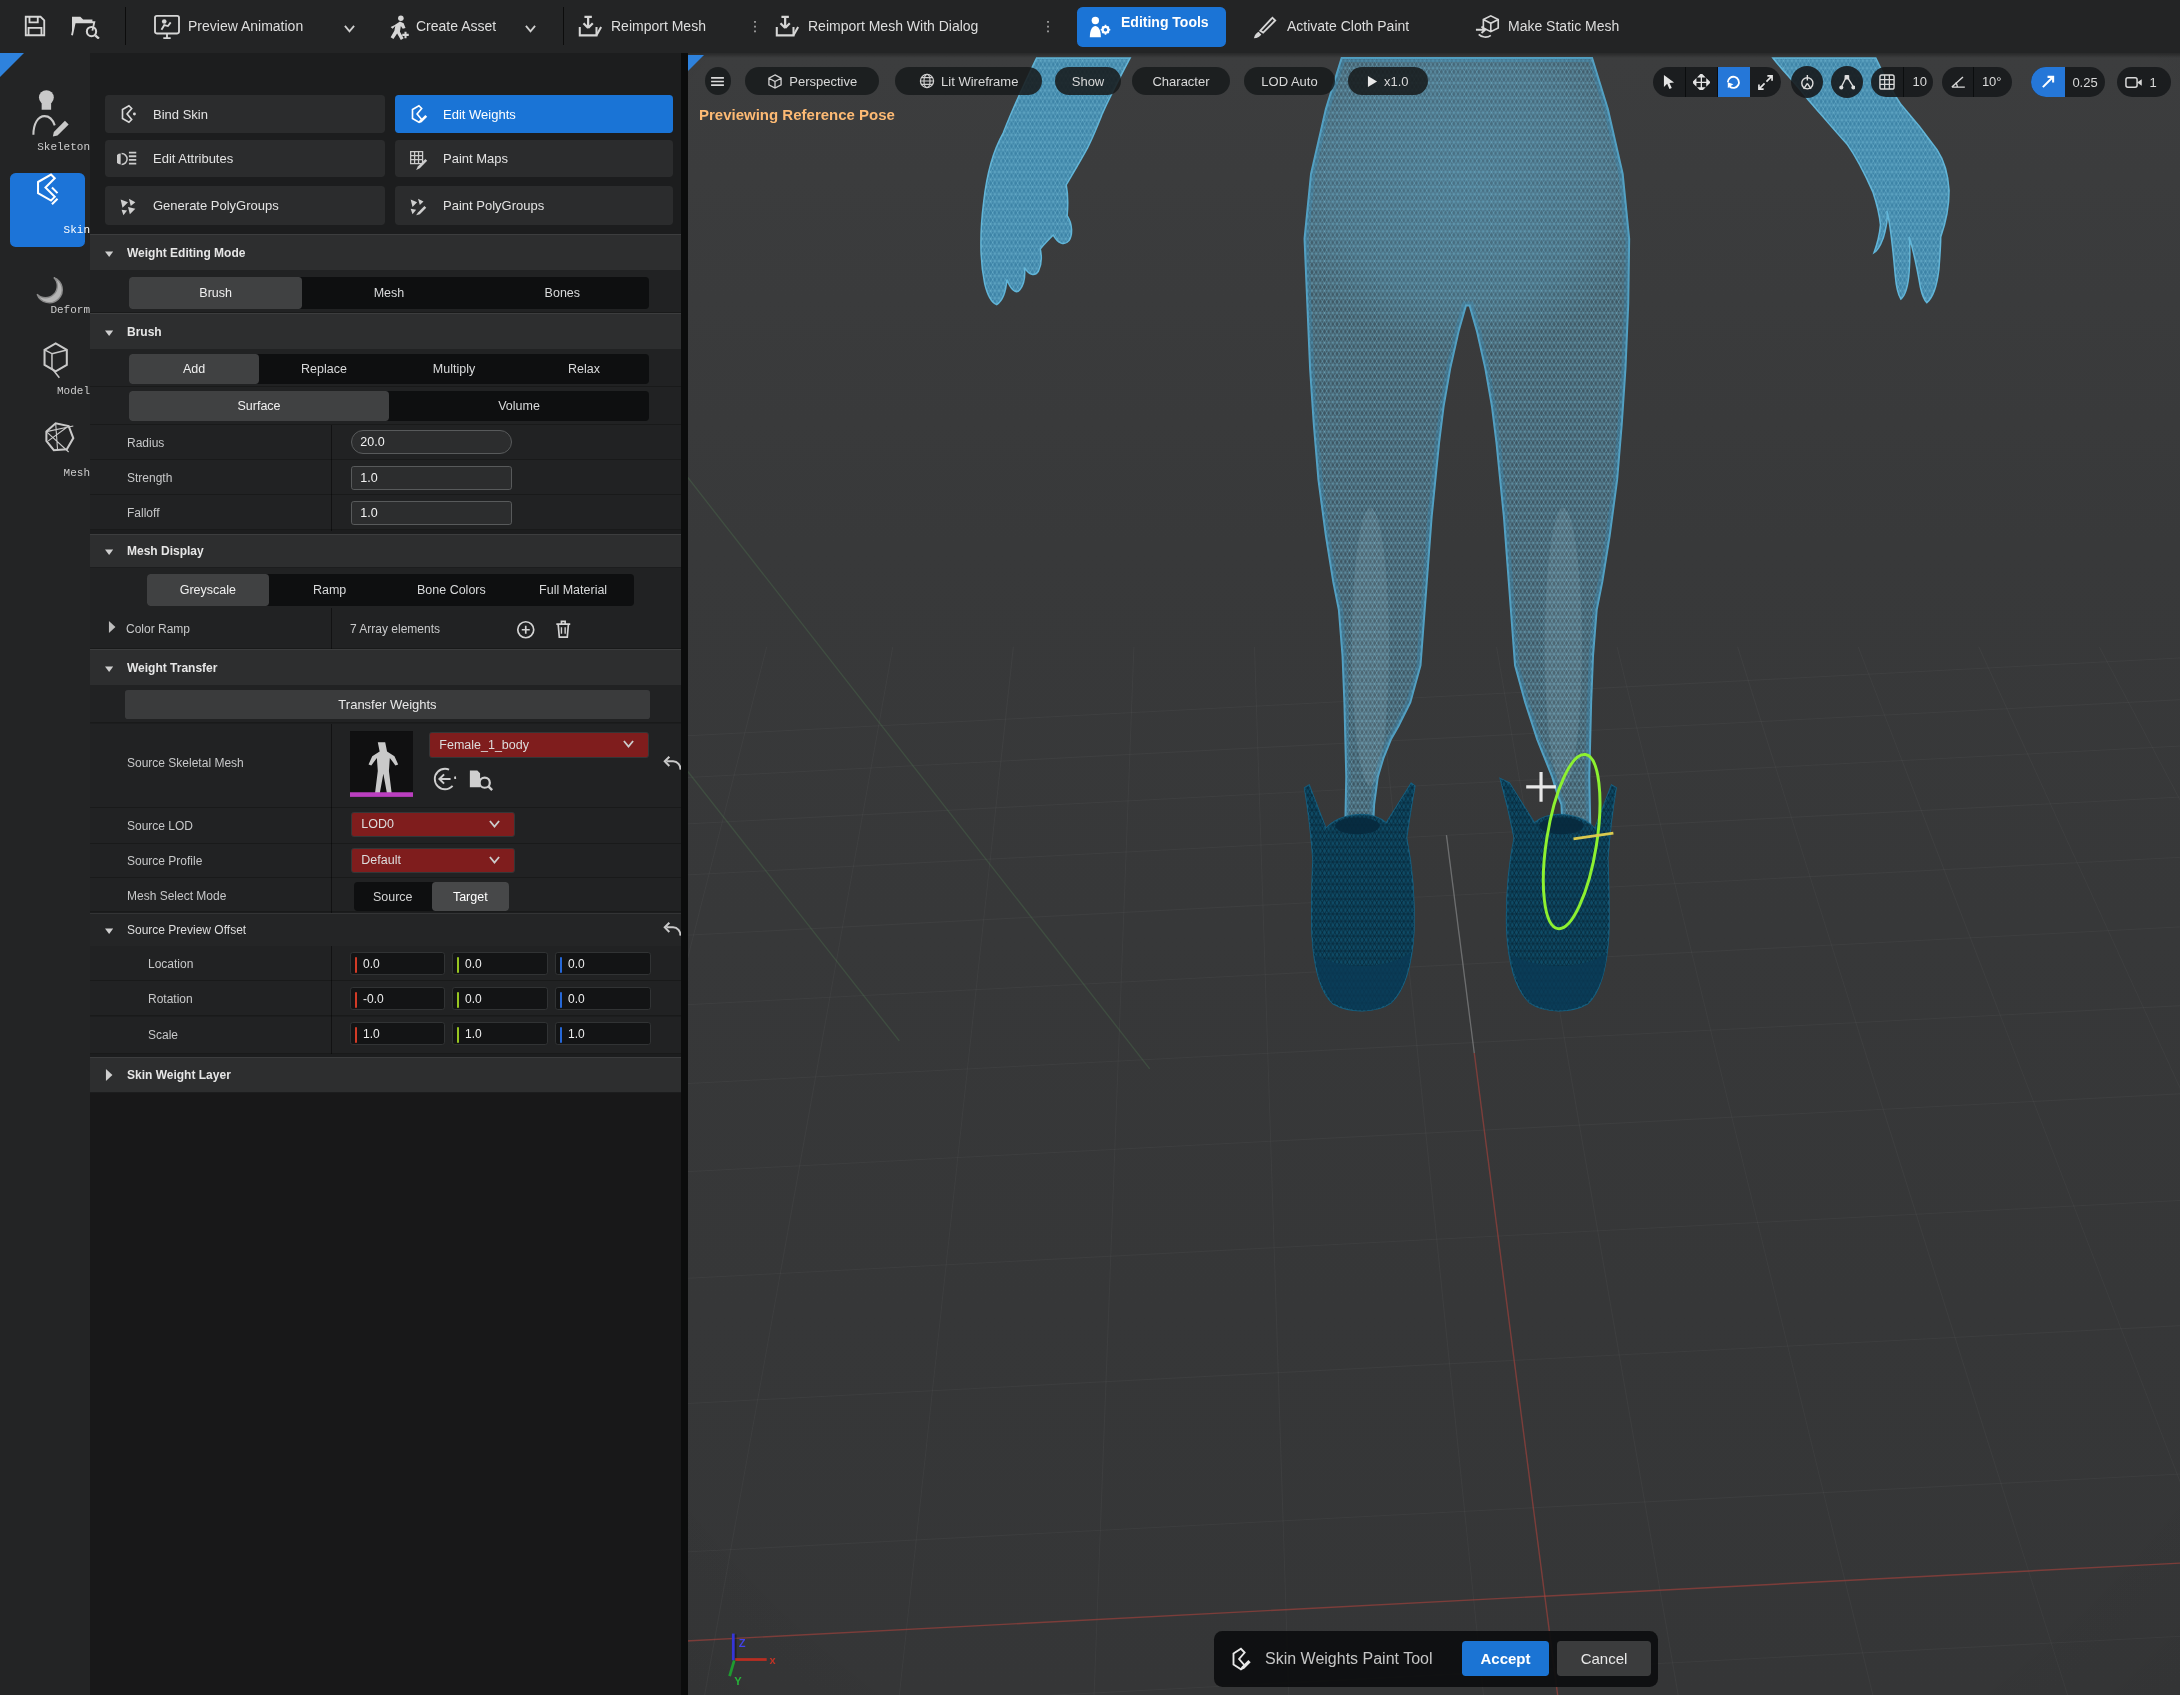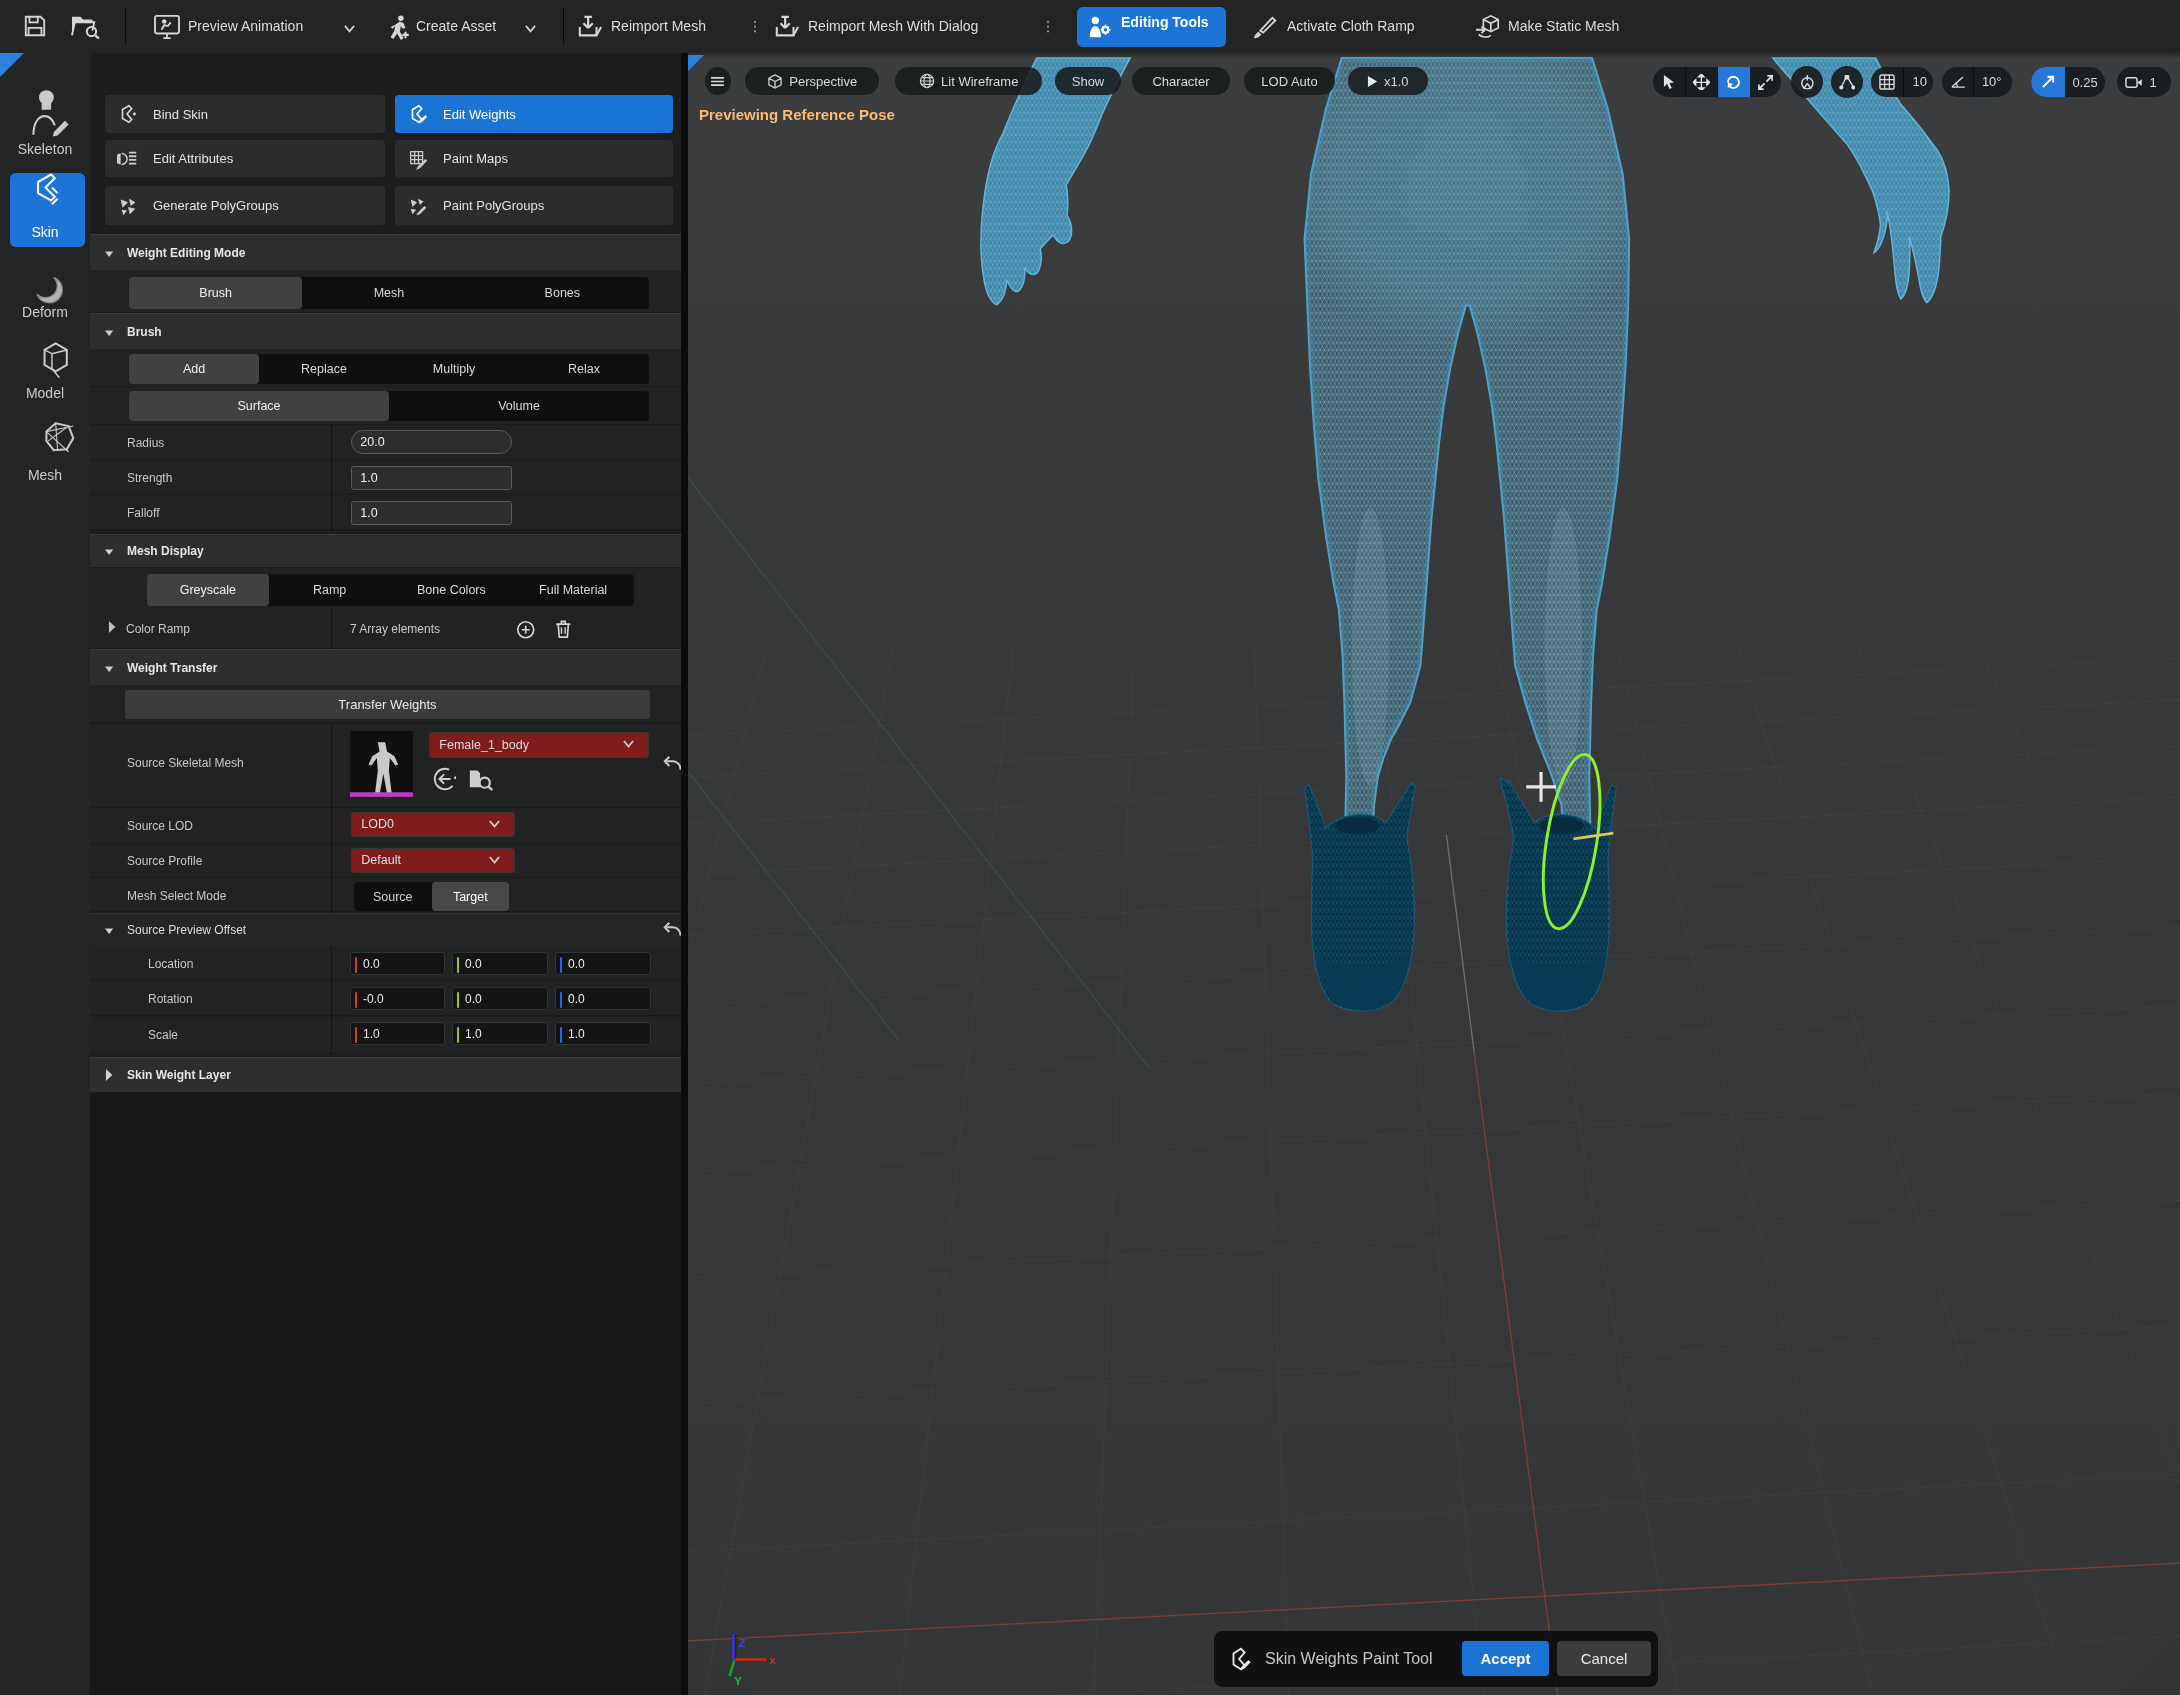--- a/index.html
+++ b/index.html
@@ -21,37 +21,37 @@
   .num{position:absolute;background:#2c2d2e;border:0.9px solid #585a5b;border-radius:2.8px;
        color:#f2f2f2;font-size:12.5px;line-height:22px;padding-left:8.3px;box-sizing:border-box;}
   .dd{position:absolute;background:#7f1d1d;border:0.9px solid #343637;border-radius:2.8px;
       color:#dddddd;font-size:12.5px;line-height:22px;padding-left:9.3px;box-sizing:border-box;}
   .caret{position:absolute;width:8.3px;height:8.3px;}
   .vec{position:absolute;background:#131415;border:0.9px solid #313334;border-radius:2.8px;
        color:#ededed;font-size:12px;line-height:22px;box-sizing:border-box;}
   .vbar{position:absolute;left:3.7px;top:3.7px;width:2.8px;height:16px;border-radius:0.9px;}
   .btn{position:absolute;background:#2b2c2d;border-radius:3.7px;color:#e3e3e3;font-size:13px;
        display:flex;align-items:center;}
-  .railtxt{position:absolute;width:90px;text-align:center;color:#cccccc;font-size:14px;}
+  .railtxt{position:absolute;width:90px;text-align:right;color:#cccccc;font-size:11px;font-family:Liberation Mono, monospace;}
 </style>
 </head>
 <body>
 
 <div class="abs" id="toolbar" style="left:0;top:0;width:2181px;height:53px;background:#232425;border-bottom:0.9px solid #0a0a0a;">
   <div class="abs" style="left:125px;top:7.4px;width:0.9px;height:38px;background:#0c0c0c;"></div>
   <div class="abs" style="left:563px;top:7.4px;width:0.9px;height:38px;background:#0c0c0c;"></div>
   <div class="abs tb-txt" style="left:188px;top:0;">Preview Animation</div>
   <div class="abs tb-txt" style="left:416px;top:0;">Create Asset</div>
   <div class="abs tb-txt" style="left:611px;top:0;">Reimport Mesh</div>
   <div class="abs tb-txt" style="left:808px;top:0;">Reimport Mesh With Dialog</div>
   <div class="abs tb-txt" style="left:748px;top:0;color:#bbbbbb;">⋮</div>
   <div class="abs tb-txt" style="left:1041px;top:0;color:#bbbbbb;">⋮</div>
   <div class="abs" id="edit-tools-btn" style="left:1077px;top:6.5px;width:149px;height:40px;background:#1b74d6;border-radius:5.6px;"></div>
   <div class="abs tb-txt" style="left:1121px;top:-3.7px;font-weight:bold;color:#ffffff;">Editing Tools</div>
-  <div class="abs tb-txt" style="left:1287px;top:0;">Activate Cloth Ramp</div>
+  <div class="abs tb-txt" style="left:1287px;top:0;">Activate Cloth Paint</div>
   <div class="abs tb-txt" style="left:1508px;top:0;">Make Static Mesh</div>
   <svg class="abs" style="left:23px;top:14px;" width="24" height="24" viewBox="0 0 26 26">
     <path d="M3,3 h16 l4,4 v16 h-20 z" fill="none" stroke="#d6d6d6" stroke-width="2"></path>
     <path d="M7,3 v6 h9 v-6 M6,23 v-8 h14 v8" fill="none" stroke="#d6d6d6" stroke-width="2"></path>
   </svg>
   <svg class="abs" style="left:70px;top:13px;" width="30" height="26" viewBox="0 0 32 28">
     <path d="M2,4 h9 l3,3 h10 v3 h-19 l-3,14 z" fill="#d6d6d6"></path>
     <path d="M2,24 l3,-14 h21 l-2,9" fill="none" stroke="#d6d6d6" stroke-width="2"></path>
     <circle cx="23" cy="20" r="5" fill="none" stroke="#d6d6d6" stroke-width="2.2"></circle>
     <path d="M27,24 l4,3.5" stroke="#d6d6d6" stroke-width="2.6"></path>

